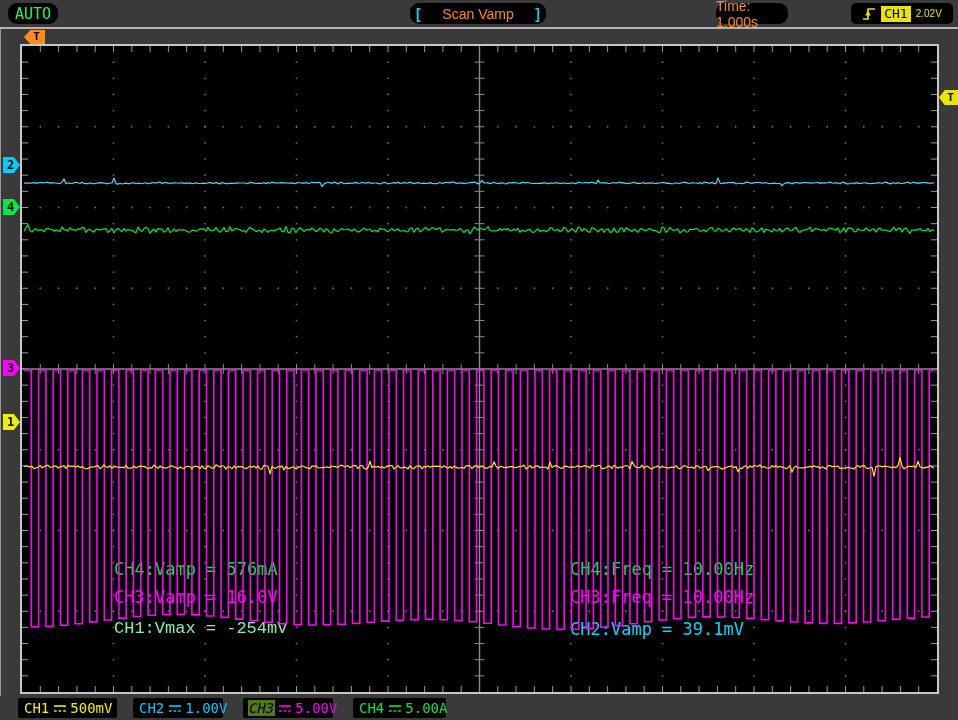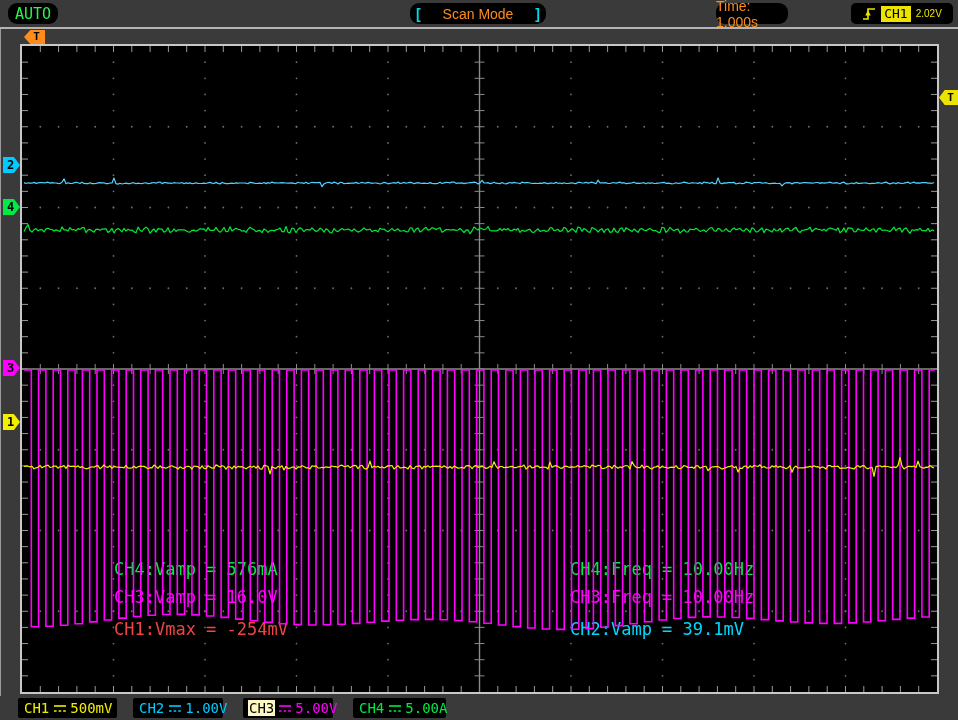--- a/index.html
+++ b/index.html
@@ -30,33 +30,33 @@
     color:#000;font:bold 12px "DejaVu Sans Mono",monospace;text-align:left;
     padding-left:4px;box-sizing:border-box;line-height:16px;}
   .tmark{position:absolute;z-index:5;clip-path:polygon(0 50%,30% 0,100% 0,100% 100%,30% 100%);
     color:#000;font:bold 11px "DejaVu Sans Mono",monospace;text-align:center;box-sizing:border-box;padding-left:4px;}
   .tmark-top{left:24px;top:30px;width:21px;height:14px;background:#ff8c1a;line-height:14px;}
   .tmark-right{left:939px;top:90px;width:19px;height:15px;background:#ece400;line-height:15px;}
   
   .botbar{position:absolute;left:0;top:696px;width:958px;height:24px;background:#3a3a3a;}
   .chbox{position:absolute;top:2px;height:20px;background:#000;border-radius:2px;display:flex;align-items:center;gap:3px;padding:0 5px;box-sizing:border-box;font-family:"DejaVu Sans Mono",monospace;font-size:14px;}
   .chbox .chname{padding:0 1px;}
-  .chbox.selected .chname{background:#fef9c3;color:#000;}
+  .chbox.selected .chname{background:#4d7c0f;color:#000;font-style:italic;}
   .cb1{left:18px;width:99px;}  .cb2{left:133px;width:90px;}
   .cb3{left:243px;width:90px;} .cb4{left:353px;width:93px;}
   .dcicon{flex:0 0 auto;}
 </style>
 </head>
 <body>
 
 <div class="topbar">
   <div class="box auto">AUTO</div>
   <div class="box scan">
     <span class="brk">[</span>
-    <span>Scan Mode</span>
+    <span>Scan Vamp</span>
     <span class="brk">]</span>
   </div>
   <div class="box time">Time: 1.000s</div>
   <div class="box trig">
     <svg class="trig-icon" width="14" height="16" viewBox="0 0 14 16">
       <polyline points="1,13 6,13 6,3 13,3" fill="none" stroke="#ece400" stroke-width="1.6"></polyline>
       <polygon points="3.2,9.5 8.8,9.5 6,4.2" fill="#ece400"></polygon>
     </svg>
     <span class="trig-src">CH1</span>
     <span class="trig-lvl">2.02V</span>
@@ -67,21 +67,21 @@
 <div class="tmark tmark-right">T</div>
 
 <div class="chmark" style="top: 157px; background: rgb(0, 204, 255);">2</div>
 <div class="chmark" style="top: 199px; background: rgb(0, 233, 68);">4</div>
 <div class="chmark" style="top: 360px; background: rgb(255, 0, 255);">3</div>
 <div class="chmark" style="top: 414px; background: rgb(242, 238, 0);">1</div>
 
 <div class="display">
   <div class="meas mL r1" style="color: rgb(0, 233, 68);">CH4:Vamp = 576mA</div>
   <div class="meas mL r2" style="color: rgb(255, 0, 255);">CH3:Vamp = 16.0V</div>
-  <div class="meas mL r3" style="color: #ef4444;">CH1:Vmax = -254mV</div>
+  <div class="meas mL r3" style="color: #86efac; font-family: Liberation Mono, monospace;">CH1:Vmax = -254mV</div>
   <div class="meas mR r1" style="color: rgb(0, 233, 68);">CH4:Freq = 10.00Hz</div>
   <div class="meas mR r2" style="color: rgb(255, 0, 255);">CH3:Freq = 10.00Hz</div>
   <div class="meas mR r3" style="color: rgb(0, 217, 255);">CH2:Vamp = 39.1mV</div>
   <svg id="wave-svg" width="915" height="646" viewBox="0 0 915 646">
       <line x1="18.3" y1="0" x2="18.3" y2="6" stroke="#9a9a9a" stroke-width="1"></line>
       <line x1="18.3" y1="640" x2="18.3" y2="646" stroke="#9a9a9a" stroke-width="1"></line>
       <line x1="36.6" y1="0" x2="36.6" y2="6" stroke="#9a9a9a" stroke-width="1"></line>
       <line x1="36.6" y1="640" x2="36.6" y2="646" stroke="#9a9a9a" stroke-width="1"></line>
       <line x1="54.900000000000006" y1="0" x2="54.900000000000006" y2="6" stroke="#9a9a9a" stroke-width="1"></line>
       <line x1="54.900000000000006" y1="640" x2="54.900000000000006" y2="646" stroke="#9a9a9a" stroke-width="1"></line>

